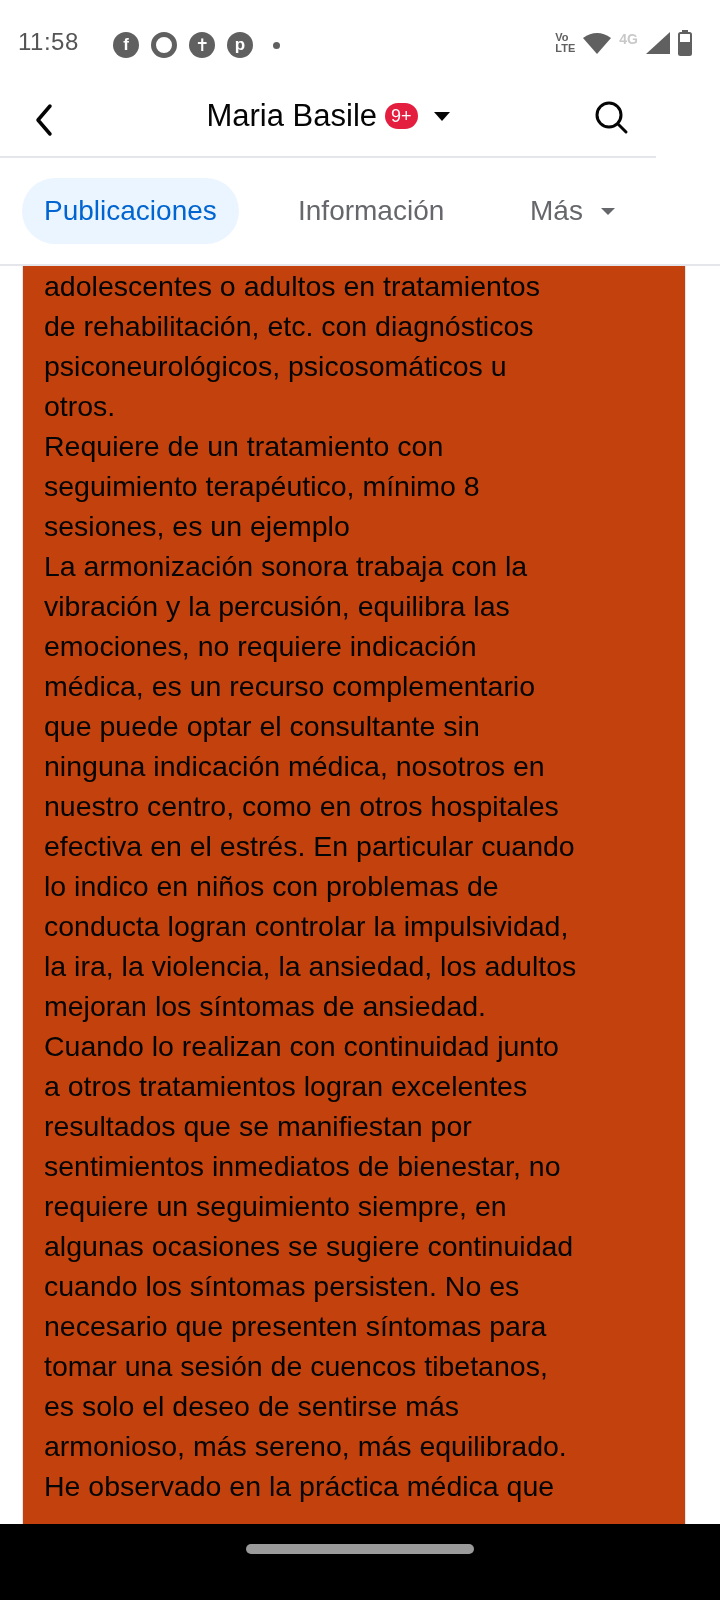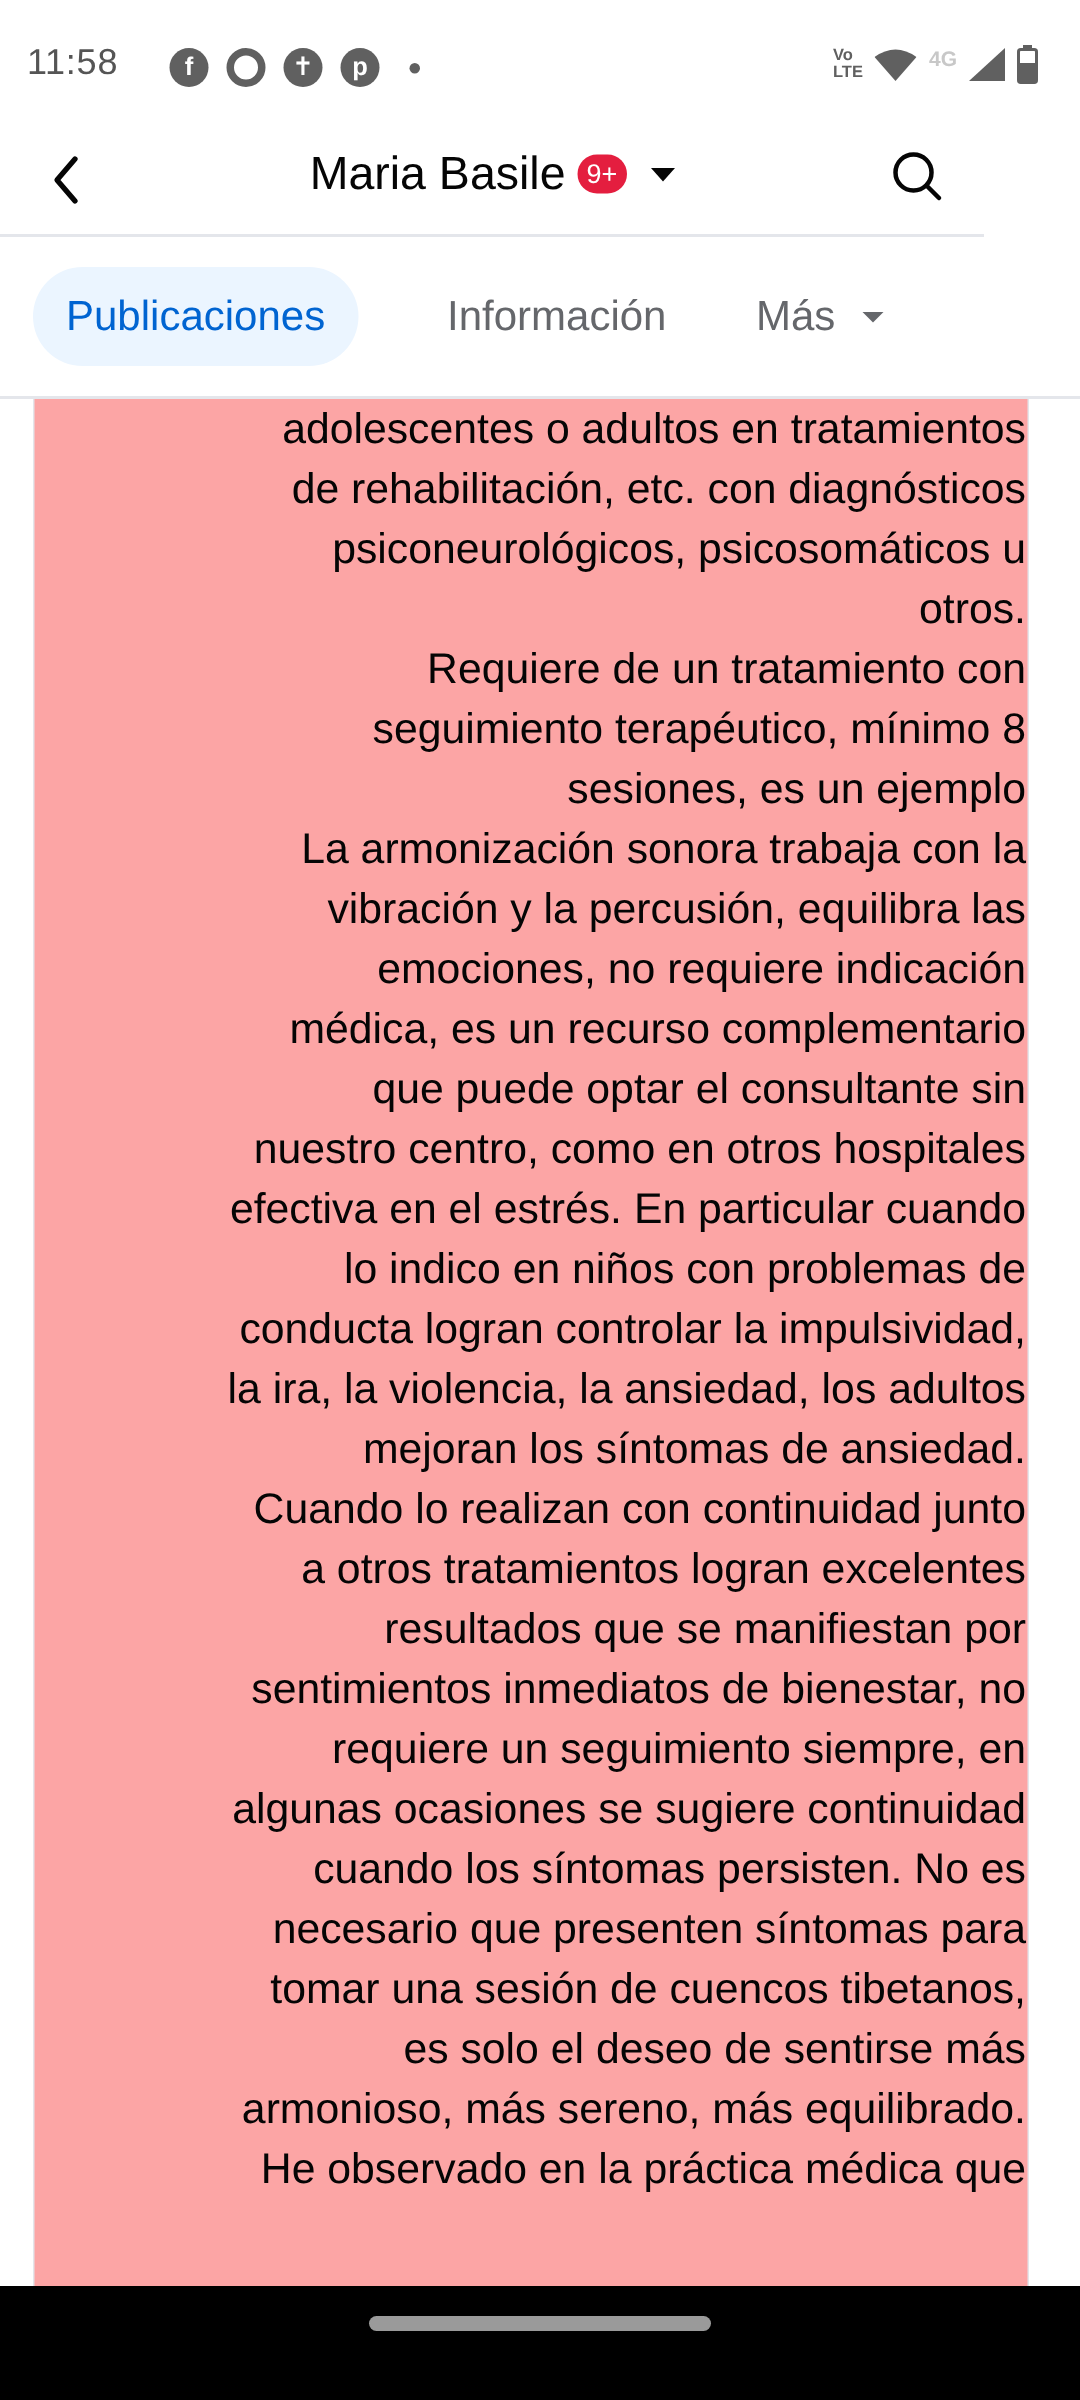--- a/index.html
+++ b/index.html
@@ -20,23 +20,23 @@
   .back { position:absolute; left:28px; top:8px; width:40px; height:44px; }
   .title-wrap { position:absolute; left:0; right:0; top:8px; display:flex; justify-content:center; align-items:center; gap:8px; }
   .title { font-size:31px; color:#050505; }
   .badge { background:#e41e3f; color:#fff; font-size:18px; border-radius:14px; padding:2px 6px; line-height:22px; }
   .caret { width:0; height:0; border-left:8px solid transparent; border-right:8px solid transparent; border-top:9px solid #050505; margin-left:8px; }
   .search { position:absolute; right:22px; top:6px; width:44px; height:44px; }
   .tabs { position:absolute; left:0; top:158px; width:720px; height:106px; background:#fff; border-bottom:2px solid #e4e6eb; }
   .tab { position:absolute; top:20px; height:66px; display:flex; align-items:center; font-size:28px; color:#65676b; }
   .tab.active { left:22px; background:#ebf5ff; color:#0064d1; border-radius:33px; padding:0 22px; }
   .tab-info { left:298px; }
-  .tab-more { left:504px; gap:18px; }
+  .tab-more { left:530px; gap:18px; }
   .tab-more .caret { border-top-color:#65676b; border-left-width:7px; border-right-width:7px; border-top-width:7px; margin-left:0; }
-  .post { position:absolute; left:22px; top:266px; width:662px; height:1260px; border-left:1px solid #e4e6eb; border-right:1px solid #e4e6eb; overflow:hidden; background:#fca5a5;text-align:right; }
+  .post { position:absolute; left:22px; top:266px; width:662px; height:1260px; border-left:1px solid #e4e6eb; border-right:1px solid #e4e6eb; overflow:hidden; background:#c2410c; }
   .post-text { position:absolute; left:21px; top:0px; width:640px; font-size:28.5px; line-height:40px; color:#050505; }
   .post-text .line { white-space:nowrap; height:40px; }
   .nav-bar { position:absolute; left:0; top:1524px; width:720px; height:76px; background:#000; }
   .home-handle { position:absolute; left:246px; top:20px; width:228px; height:10px; border-radius:5px; background:#9a9a9a; }
 </style>
 </head>
 <body>
 
 <div class="status-bar">
   <div class="time">11:58</div>
@@ -95,20 +95,21 @@
     <div class="line">psiconeurológicos, psicosomáticos u</div>
     <div class="line">otros.</div>
     <div class="line">Requiere de un tratamiento con</div>
     <div class="line">seguimiento terapéutico, mínimo 8</div>
     <div class="line">sesiones, es un ejemplo</div>
     <div class="line">La armonización sonora trabaja con la</div>
     <div class="line">vibración y la percusión, equilibra las</div>
     <div class="line">emociones, no requiere indicación</div>
     <div class="line">médica, es un recurso complementario</div>
     <div class="line">que puede optar el consultante sin</div>
+    <div class="line">ninguna indicación médica, nosotros en</div>
     <div class="line">nuestro centro, como en otros hospitales</div>
     <div class="line">efectiva en el estrés. En particular cuando</div>
     <div class="line">lo indico en niños con problemas de</div>
     <div class="line">conducta logran controlar la impulsividad,</div>
     <div class="line">la ira, la violencia, la ansiedad, los adultos</div>
     <div class="line">mejoran los síntomas de ansiedad.</div>
     <div class="line">Cuando lo realizan con continuidad junto</div>
     <div class="line">a otros tratamientos logran excelentes</div>
     <div class="line">resultados que se manifiestan por</div>
     <div class="line">sentimientos inmediatos de bienestar, no</div>

